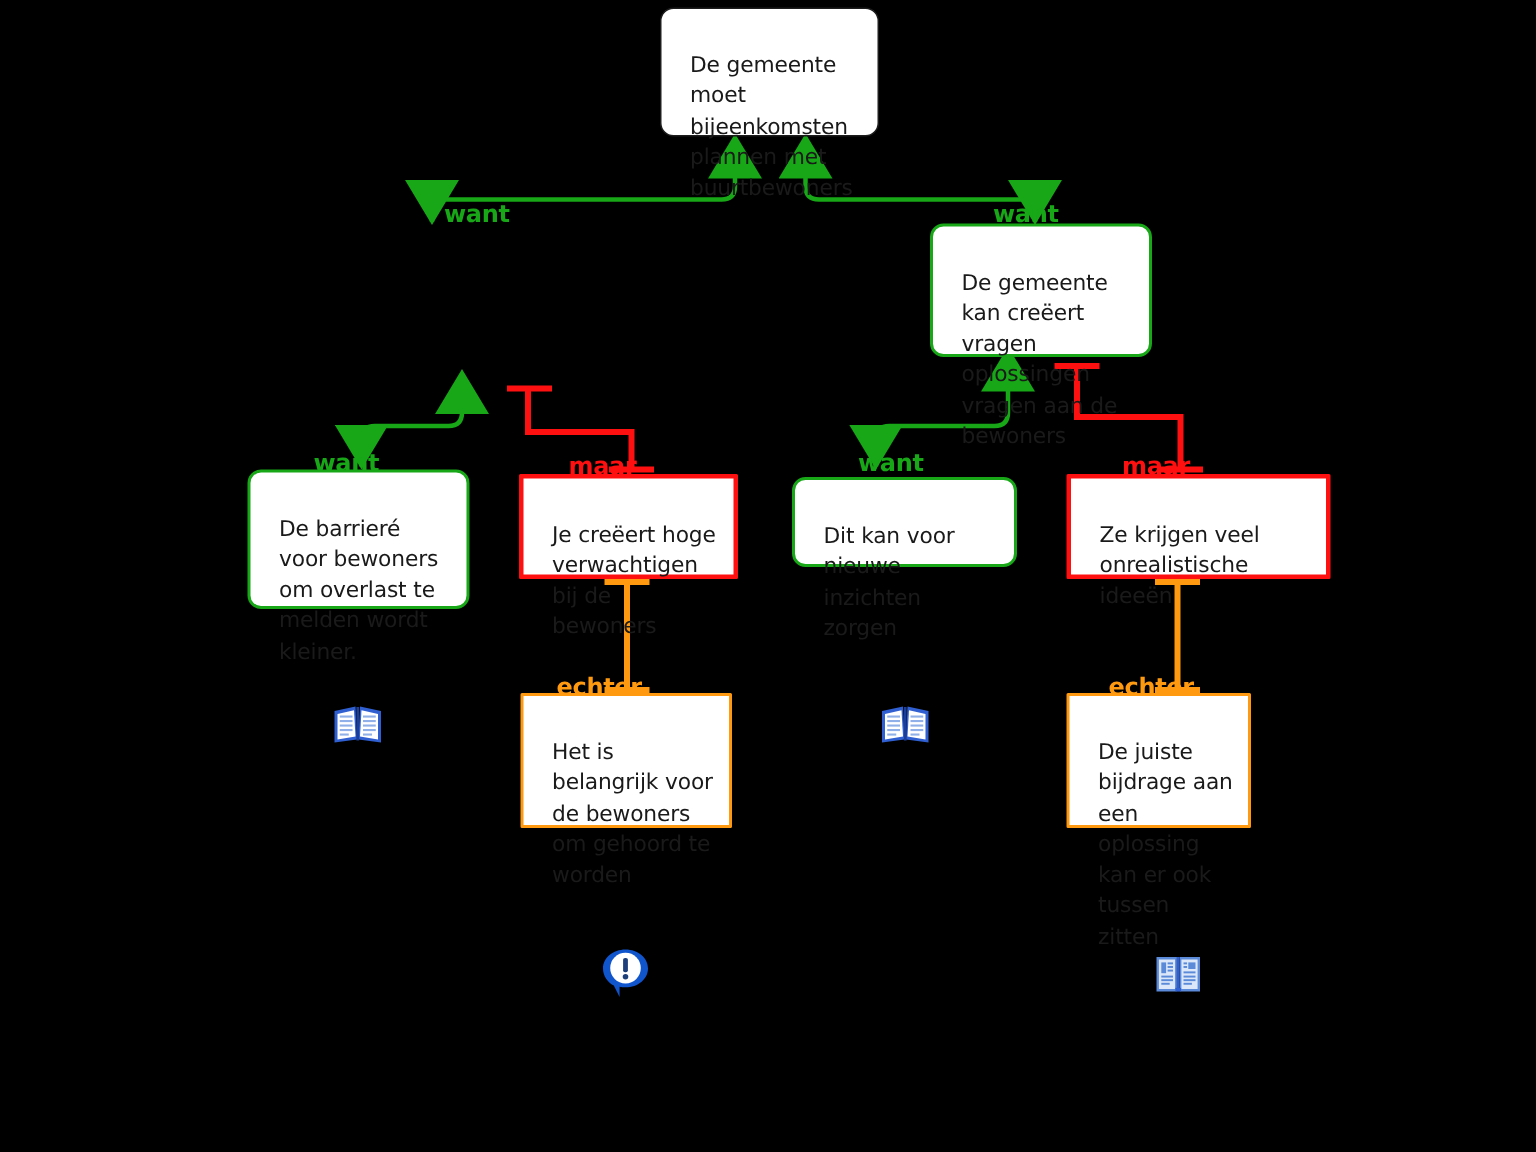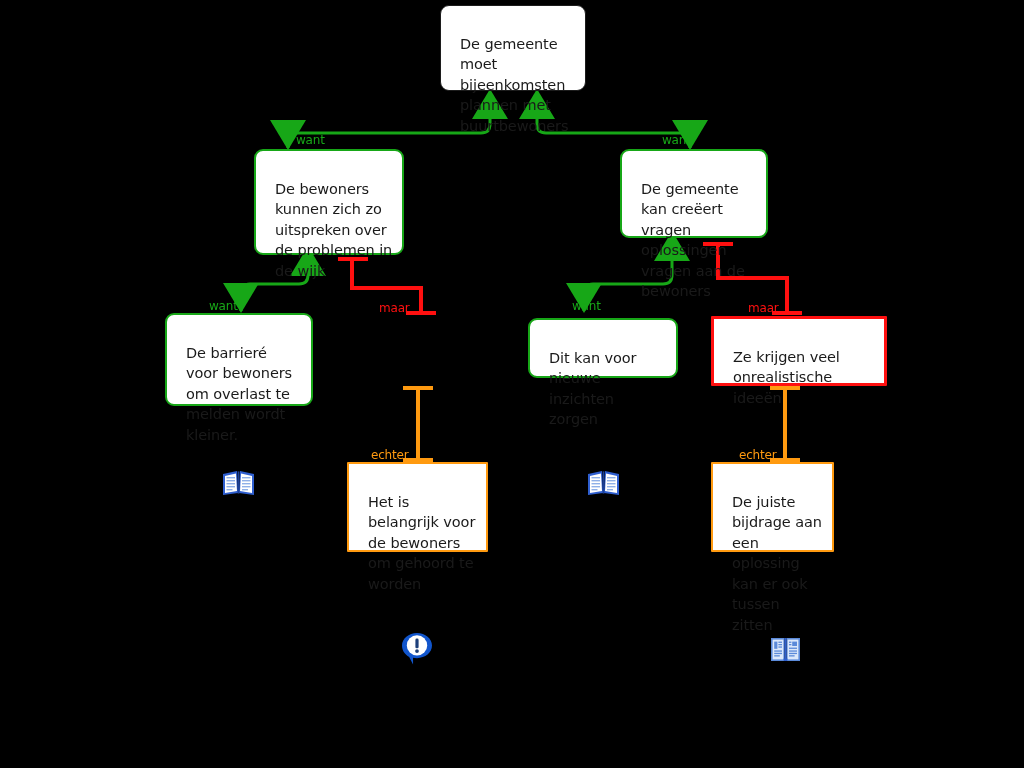--- a/index.html
+++ b/index.html
@@ -46,22 +46,22 @@
   .node.objection {
     border: 3px solid #ff1010;
     border-radius: 1px;
   }
   .node.rebuttal {
     border: 2.5px solid #ff9a10;
     border-radius: 1px;
   }
   .wire-label {
     position: absolute;
-    font-size: 12px;
-    font-weight: normal;
+    font-size: 16px;
+    font-weight: bold;
     letter-spacing: -0.2px;
     z-index: 6;
     white-space: nowrap;
   }
   .wire-label.green  { color: #17a717; }
   .wire-label.red    { color: #ff1010; }
   .wire-label.orange { color: #ff9a10; }
   .deco-icon {
     position: absolute;
     z-index: 7;
@@ -129,32 +129,32 @@
       <path d="M770,388 L800,388" stroke="#ff9a10" stroke-width="4" fill="none"></path>
       <path d="M785,388 L785,460" stroke="#ff9a10" stroke-width="4" fill="none"></path>
       <path d="M770,460 L800,460" stroke="#ff9a10" stroke-width="4" fill="none"></path>
     </g>
   </svg>
 
   <div class="node root" style="left:440px; top:5px; width:146px; height:86px;">
     <span>De gemeente moet bijeenkomsten plannen met buurtbewoners</span>
   </div>
 
-  <div class="node reason" style="left:254px; top:149px; width:150px; height:106px;">
-    <span>De bewoners kunnen zich zo uitspreken over de problemen in de wijk</span>
-  </div>
 
   <div class="node reason" style="left:620px; top:149px; width:148px; height:89px;">
     <span>De gemeente kan creëert vragen oplossingen vragen aan de bewoners</span>
   </div>
 
   <div class="node reason" style="left:165px; top:313px; width:148px; height:93px;">
     <span>De barrieré voor bewoners om overlast te melden wordt kleiner.</span>
   </div>
 
+  <div class="node objection" style="left:346px; top:316px; width:146px; height:70px;">
+    <span>Je creëert hoge verwachtigen bij de bewoners</span>
+  </div>
 
   <div class="node reason" style="left:528px; top:318px; width:150px; height:60px;">
     <span>Dit kan voor nieuwe inzichten zorgen</span>
   </div>
 
   <div class="node objection" style="left:711px; top:316px; width:176px; height:70px;">
     <span>Ze krijgen veel onrealistische ideeën</span>
   </div>
 
   <div class="node rebuttal" style="left:347px; top:462px; width:141px; height:90px;">

